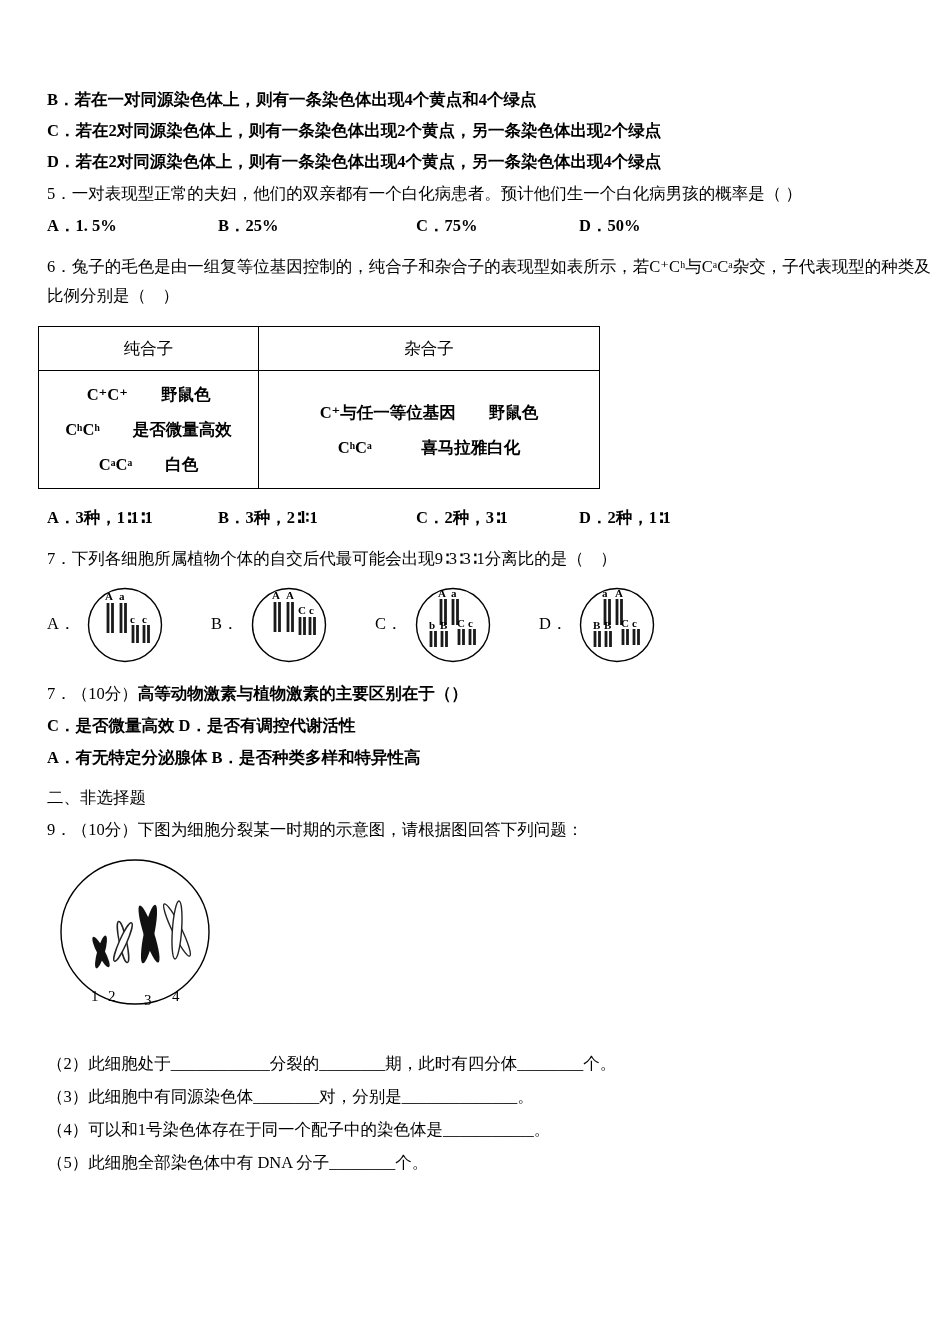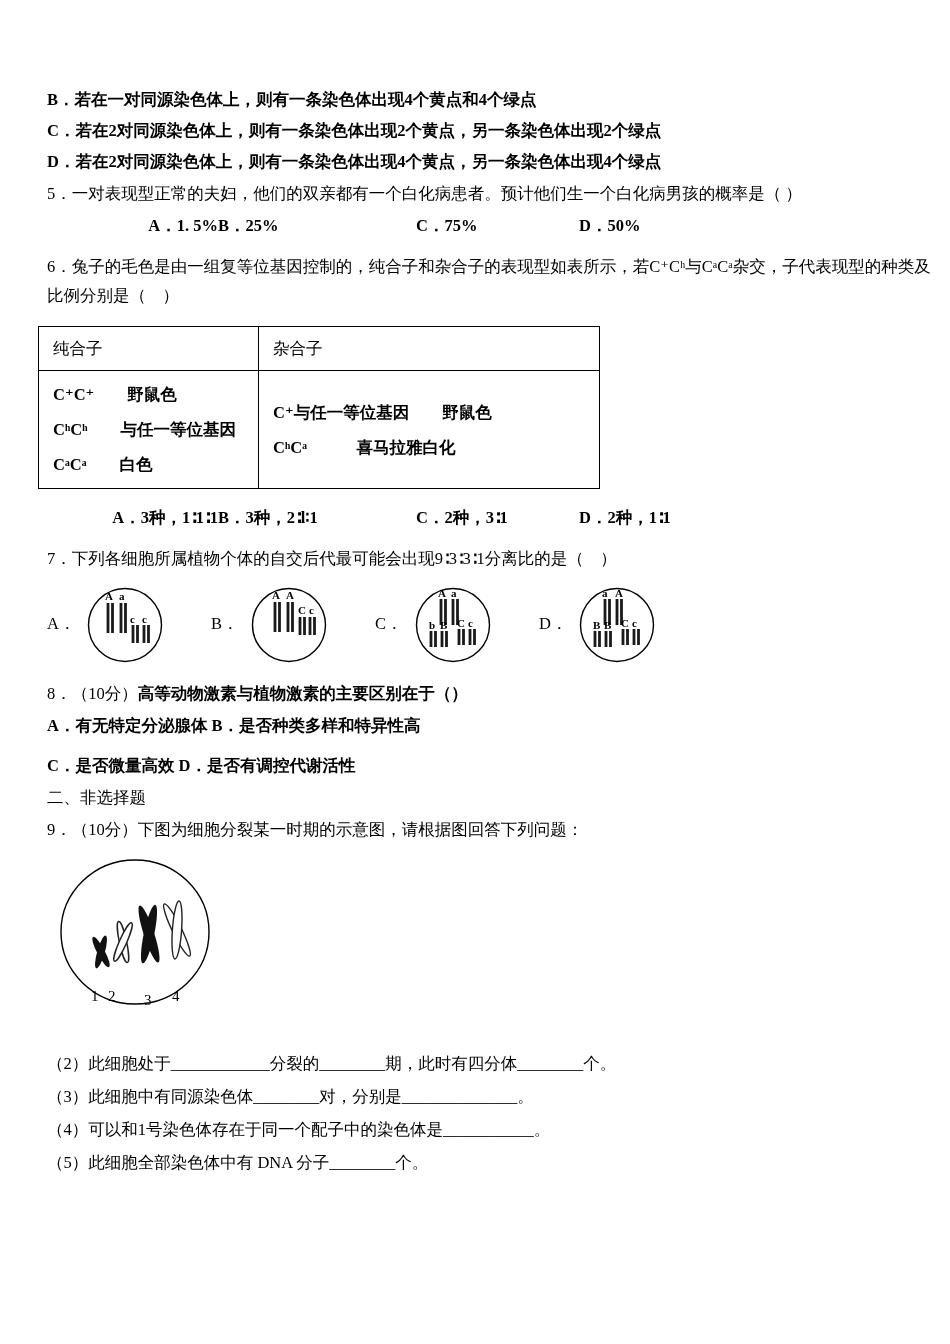--- a/index.html
+++ b/index.html
@@ -7,27 +7,27 @@
   body {
     width:950px; height:1344px; overflow:hidden; color:#000;
     font-family:"Liberation Serif","DejaVu Serif",serif;
     font-size:16.5px;
   }
   .content { padding:86px 18px 0 47px; }
   .line { line-height:28px; margin-bottom:3px; }
   .bold { font-weight:bold; }
   .stem { line-height:29px; margin-bottom:4px; }
   .opt-row span { display:inline-block; vertical-align:top; }
-  .w1 { width:171px;text-align:right; } .w2 { width:162px; } .w3 { width:163px;margin-left:36px; }
+  .w1 { width:171px; } .w2 { width:162px; } .w3 { width:163px;margin-left:36px; }
 
   table.geno-table {
     border-collapse:collapse; width:562px; margin:16px 0 15px -9px;
     font-size:16.5px;
   }
-  table.geno-table td { border:1.6px solid #000; padding:6px 14px; vertical-align:middle; }
+  table.geno-table td { border:1.6px solid #000; padding:6px 14px; vertical-align:middle;text-align:center; }
   table.geno-table tr.hdr td { height:44px; font-weight:normal; }
   table.geno-table tr.body td { font-weight:bold; }
   table.geno-table tr.body td div { line-height:35px; }
 
   .cells-row { display:flex; align-items:center; margin:12px 0 16px 0; }
   .cell-group { display:flex; align-items:center; width:164px; }
   .cell-group:last-child { width:auto; }
   .cell-label { width:38px; font-weight:normal; }
   .cellc { fill:none; stroke:#000; stroke-width:1.4; }
   .rod { fill:none; stroke:#1a1a1a; stroke-width:2.8; }
@@ -59,21 +59,21 @@
 
   <table class="geno-table">
     <tbody>
         <tr class="hdr">
       <td style="width:220px;">纯合子</td>
       <td>杂合子</td>
     </tr>
     <tr class="body">
       <td>
         <div>C⁺C⁺　　野鼠色</div>
-        <div>CʰCʰ　　与任一等位基因</div>
+        <div>CʰCʰ　　是否微量高效</div>
         <div>CᵃCᵃ　　白色</div>
       </td>
       <td>
         <div>C⁺与任一等位基因　　野鼠色</div>
         <div>CʰCᵃ　　　喜马拉雅白化</div>
       </td>
     </tr>
   </tbody>
     </table>
 
@@ -139,23 +139,23 @@
         <text class="gene" x="16" y="44">B</text>
         <text class="gene" x="27" y="44">B</text>
         <text class="gene" x="44" y="42">C</text>
         <text class="gene" x="55" y="42">c</text>
       </svg>
     </div>
 
   </div>
 
   <div class="q8-block">
-    <p class="stem"><span>8．（10分）</span><span class="bold">高等动物激素与植物激素的主要区别在于（）</span></p>
+    <p class="stem"><span>7．（10分）</span><span class="bold">高等动物激素与植物激素的主要区别在于（）</span></p>
+    <p class="line bold">C．是否微量高效 D．是否有调控代谢活性</p>
     <p class="line bold" style="margin-bottom:12px;">A．有无特定分泌腺体 B．是否种类多样和特异性高</p>
-    <p class="line bold">C．是否微量高效 D．是否有调控代谢活性</p>
   </div>
 
   <p class="line">二、非选择题</p>
 
   <p class="stem">9．（10分）下图为细胞分裂某一时期的示意图，请根据图回答下列问题：</p>
 
   <div class="figure-wrap">
     <svg viewBox="0 0 185 160" width="185" height="160">
       <ellipse class="cellc" cx="92" cy="78" rx="74" ry="72"></ellipse>
 

